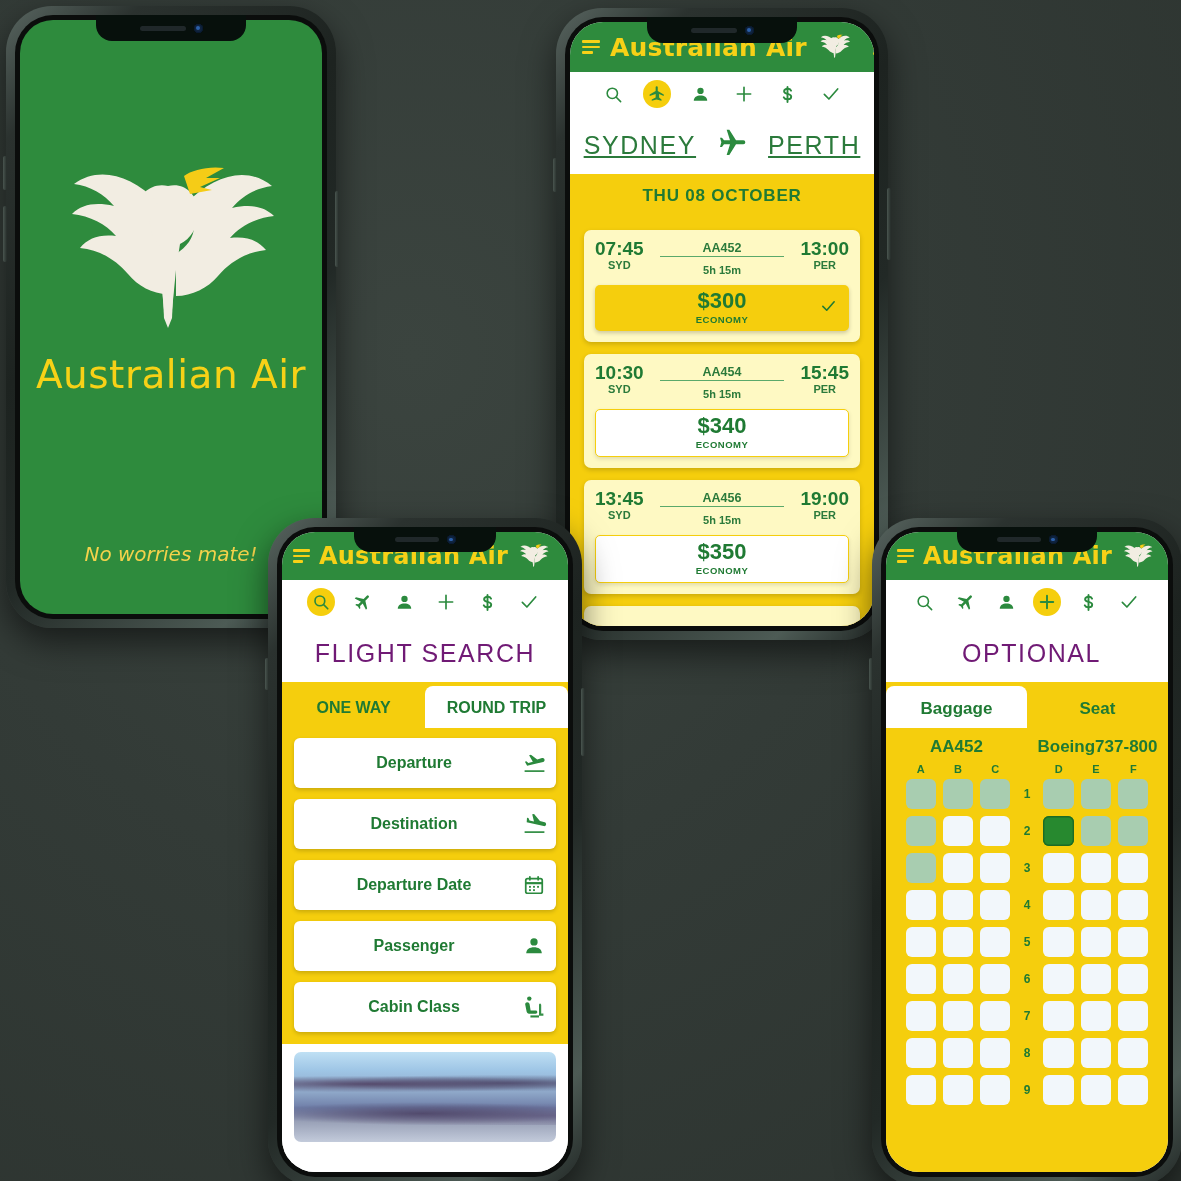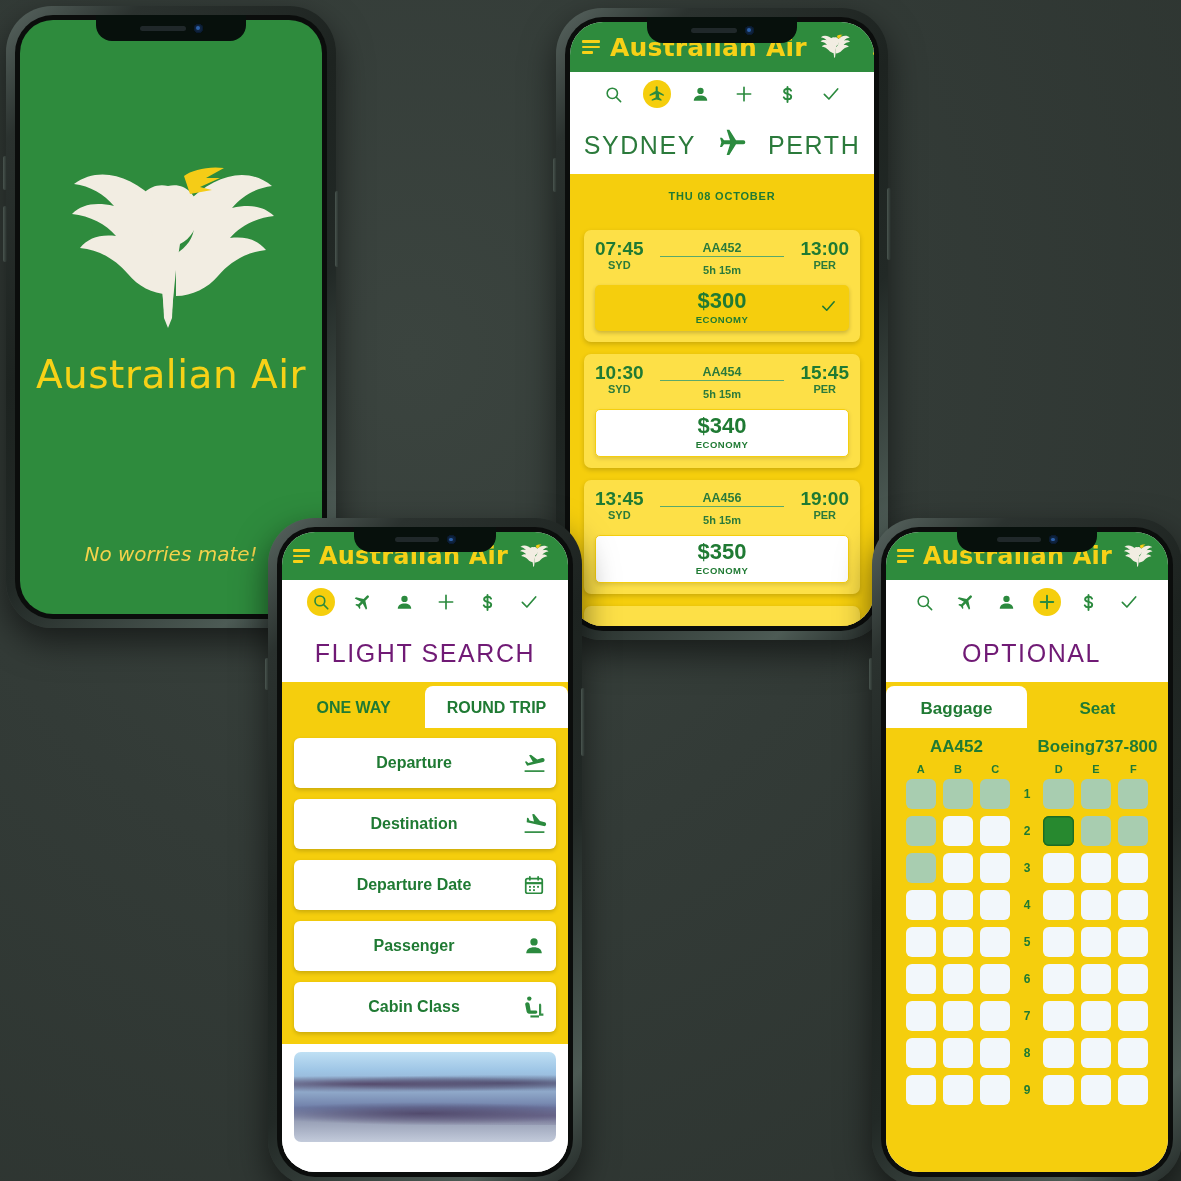--- a/index.html
+++ b/index.html
@@ -57,26 +57,26 @@
   .splash .logo { margin-top: 122px; }
   .splash .name { margin-top: 14px; color: #f7d117; font-size: 39px;
                   font-family: "DejaVu Sans", sans-serif; font-weight: 400; letter-spacing: .5px; }
   .splash .tag { position: absolute; bottom: 48px; left: 0; right: 0; text-align: center;
                  color: #f4d24b; font-style: italic; font-size: 20px;
                  font-family: "DejaVu Sans", sans-serif; }
 
   
   .route { background: #fff; display: flex; align-items: center; justify-content: center;
            gap: 20px; color: #2b7a3b; font-weight: 400; }
-  .route .city { font-size: 25px; letter-spacing: 1.6px; font-family: "Liberation Sans", sans-serif; }
+  .route .city { font-size: 25px; letter-spacing: 1.6px; font-family: "Liberation Sans", sans-serif; text-decoration: underline; }
   .datebar { background: #f5ce0d; text-align: center; color: #1f7a33;
              font-weight: 700; letter-spacing: .8px; }
   .flightlist { background: #f5ce0d; flex: 1; overflow: hidden;
                 padding: 0 14px; display: flex; flex-direction: column; gap: 12px; }
-  .fcard { background: #fde047; border-radius: 7px; padding: 9px 11px 11px;
+  .fcard { background: #fef9c3; border-radius: 7px; padding: 9px 11px 11px;
            box-shadow: 0 2px 5px rgba(0,0,0,.18); flex: 0 0 auto; }
   .frow { display: flex; align-items: flex-start; justify-content: space-between; }
   .fcol { text-align: center; }
   .ftime { color: #1f7a33; font-weight: 700; font-size: 19px; line-height: 1.05; }
   .fcode { color: #2b7a3b; font-weight: 700; font-size: 11px; }
   .fmid { flex: 1; text-align: center; padding: 0 6px; }
   .fmid .fnum { color: #2b7a3b; font-weight: 700; font-size: 12.5px;
                 border-bottom: 1.6px solid #5aa96a; padding-bottom: 1px; display: block; margin: 2px 10px 3px; }
   .fmid .fdur { color: #2b7a3b; font-weight: 700; font-size: 11px; }
   .fare { margin-top: 7px; border-radius: 5px; display: flex; align-items: center;
@@ -234,21 +234,21 @@
         <div class="route" style="height:58px;">
           <div class="city">SYDNEY</div>
           <span>
             <svg width="32" height="32" viewBox="0 0 24 24" fill="#2b8a3e">
                 <path d="M21 16v-2l-8-5V3.5a1.5 1.5 0 0 0-3 0V9l-8 5v2l8-2.5V18l-2 1.5V21l3.5-1 3.5 1v-1.5L13 18v-4.5z" transform="rotate(90 12 12)"></path>
               </svg>
           </span>
           <div class="city">PERTH</div>
         </div>
 
-        <div class="datebar" style="height:44px; line-height:44px; font-size:11px;">THU 08 OCTOBER</div>
+        <div class="datebar" style="height:44px; line-height:44px; font-size:17px;">THU 08 OCTOBER</div>
 
         <div class="flightlist" style="padding-top:12px;">
 
           <div class="fcard">
             <div class="frow">
               <div class="fcol">
                 <div class="ftime">07:45</div>
                 <div class="fcode">SYD</div>
               </div>
               <div class="fmid">

